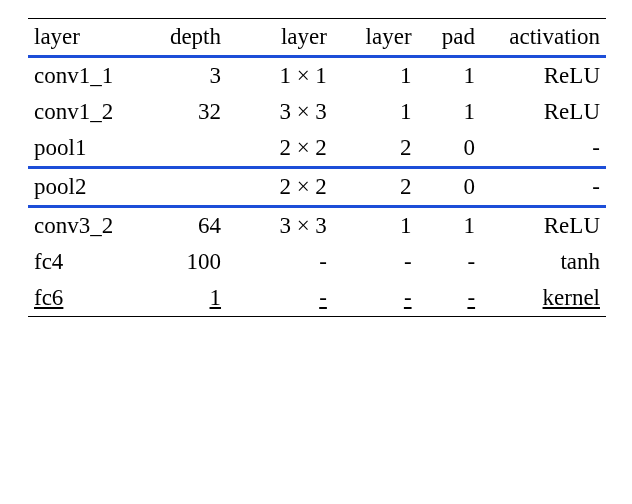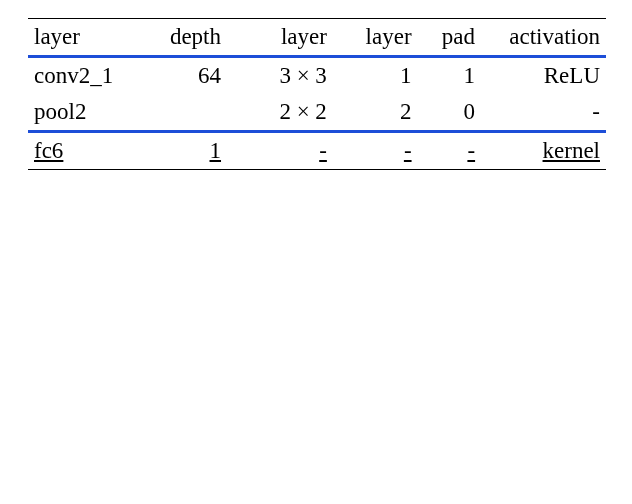--- a/index.html
+++ b/index.html
@@ -57,34 +57,66 @@
         <th>layer</th>
         <th>depth</th>
         <th>layer</th>
         <th>layer</th>
         <th>pad</th>
         <th>activation</th>
       </tr>
     </thead>
     <tbody id="tbody">
         <tr>
-          <td>conv2_1</td>
-          <td>64</td>
+          <td>conv1_1</td>
+          <td>3</td>
+          <td>1 × 1</td>
+          <td>1</td>
+          <td>1</td>
+          <td>ReLU</td>
+        </tr>
+        <tr>
+          <td>conv1_2</td>
+          <td>32</td>
           <td>3 × 3</td>
           <td>1</td>
           <td>1</td>
           <td>ReLU</td>
+        </tr>
+        <tr class="thin-bot">
+          <td>pool1</td>
+          <td></td>
+          <td>2 × 2</td>
+          <td>2</td>
+          <td>0</td>
+          <td>-</td>
         </tr>
         <tr class="thin-bot">
           <td>pool2</td>
           <td></td>
           <td>2 × 2</td>
           <td>2</td>
           <td>0</td>
           <td>-</td>
+        </tr>
+        <tr>
+          <td>conv3_2</td>
+          <td>64</td>
+          <td>3 × 3</td>
+          <td>1</td>
+          <td>1</td>
+          <td>ReLU</td>
+        </tr>
+        <tr>
+          <td>fc4</td>
+          <td>100</td>
+          <td>-</td>
+          <td>-</td>
+          <td>-</td>
+          <td>tanh</td>
         </tr>
         <tr class="hr-bot">
           <td>fc6</td>
           <td>1</td>
           <td>-</td>
           <td>-</td>
           <td>-</td>
           <td>kernel</td>
         </tr>
       </tbody>

